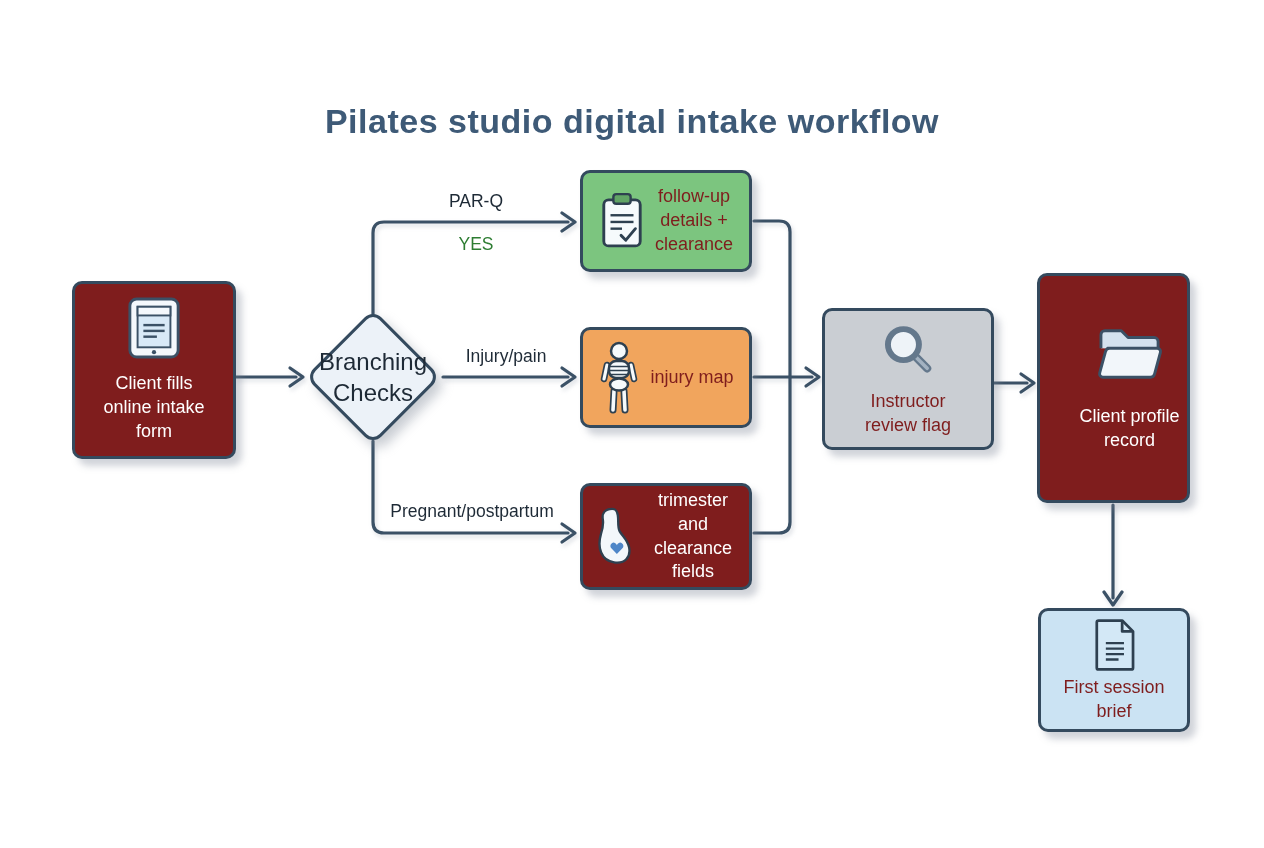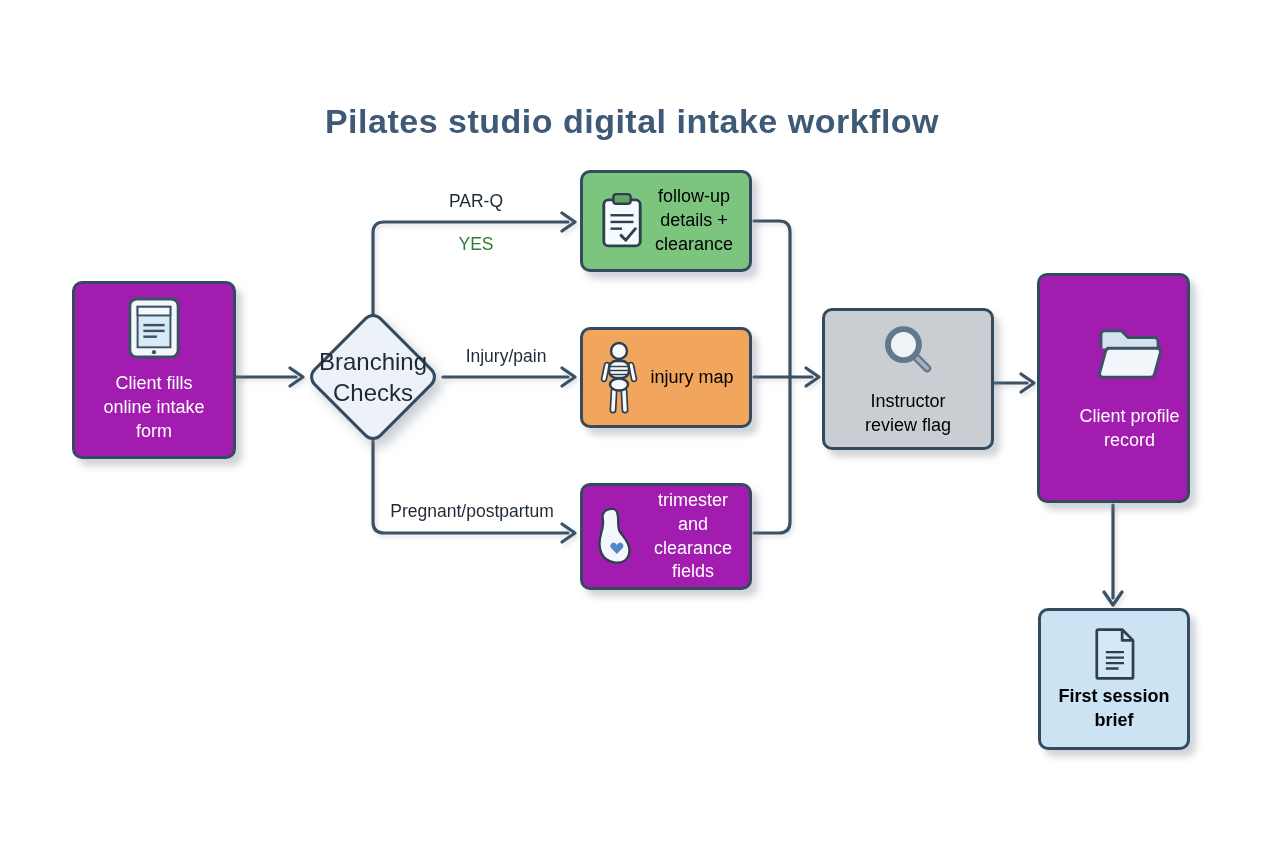--- a/index.html
+++ b/index.html
@@ -28,26 +28,26 @@
 
   .node {
     position: absolute; z-index: 2;
     border: 3px solid #344a5e; border-radius: 10px;
     box-shadow: 6px 7px 7px rgba(120,130,145,0.35);
     display: flex; align-items: center; justify-content: center;
     box-sizing: border-box;
   }
   .node .label {
     white-space: pre-line; text-align: center;
-    font-size: 18px; line-height: 1.32; color: #000000;
+    font-size: 18px; line-height: 1.32; color: #7f1d1d;
   }
   .node.col { flex-direction: column; gap: 12px; }
   .node.row { flex-direction: row; gap: 10px; padding: 6px 10px; }
 
-  .blue  { background: #a21caf; }
+  .blue  { background: #7f1d1d; }
   .blue .label { color: #ffffff; }
   .green { background: #7cc57f; }
   .orange{ background: #f1a55d; }
   .gray  { background: #caced3; }
   .lightblue { background: #cbe3f3; }
 
   .diamond-wrap {
     position: absolute; left: 325px; top: 329px; width: 96px; height: 96px;
     z-index: 2;
     filter: drop-shadow(6px 7px 6px rgba(120,130,145,0.40));
@@ -183,21 +183,21 @@
 
   <div class="node col blue" style="left:1037px; top:273px; width:153px; height:230px; gap:20px;padding-left:32px;">
     <svg class="icon" width="76" height="62" viewBox="0 0 78 64">
       <path d="M9 26 v-14 a4 4 0 0 1 4-4 h17 l7 7 h27 a4 4 0 0 1 4 4 v9" fill="#d4e2ef" stroke="#3b5166" stroke-width="3" stroke-linejoin="round"></path>
       <path d="M16 26 h51 a3.5 3.5 0 0 1 3.4 4.4 l-6 22 a4.5 4.5 0 0 1 -4.3 3.6 h-49 a3.5 3.5 0 0 1 -3.4 -4.4 l6 -22 a4.5 4.5 0 0 1 4.3 -3.6 z" fill="#f2f6fa" stroke="#3b5166" stroke-width="3" stroke-linejoin="round"></path>
     </svg>
     <div class="label">Client profile
 record</div>
   </div>
 
-  <div class="node col lightblue" style="left:1038px; top:608px; width:152px; height:142px; gap:2px;font-weight:bold;">
+  <div class="node col lightblue" style="left:1038px; top:608px; width:152px; height:124px; gap:2px;">
     <svg class="icon" width="48" height="58" viewBox="0 0 52 64">
       <path d="M9 5 h26 l12 12 v40 a2 2 0 0 1 -2 2 h-36 a2 2 0 0 1 -2 -2 v-50 a2 2 0 0 1 2 -2 z" fill="#d3e8f6" stroke="#2e4050" stroke-width="3" stroke-linejoin="round"></path>
       <path d="M35 5 v12 h12" fill="none" stroke="#2e4050" stroke-width="3" stroke-linejoin="round"></path>
       <path d="M17 30 h20 M17 36 h20 M17 42 h20 M17 48 h14" stroke="#2e4050" stroke-width="2.5"></path>
     </svg>
     <div class="label">First session
 brief</div>
   </div>
 
 </div>

